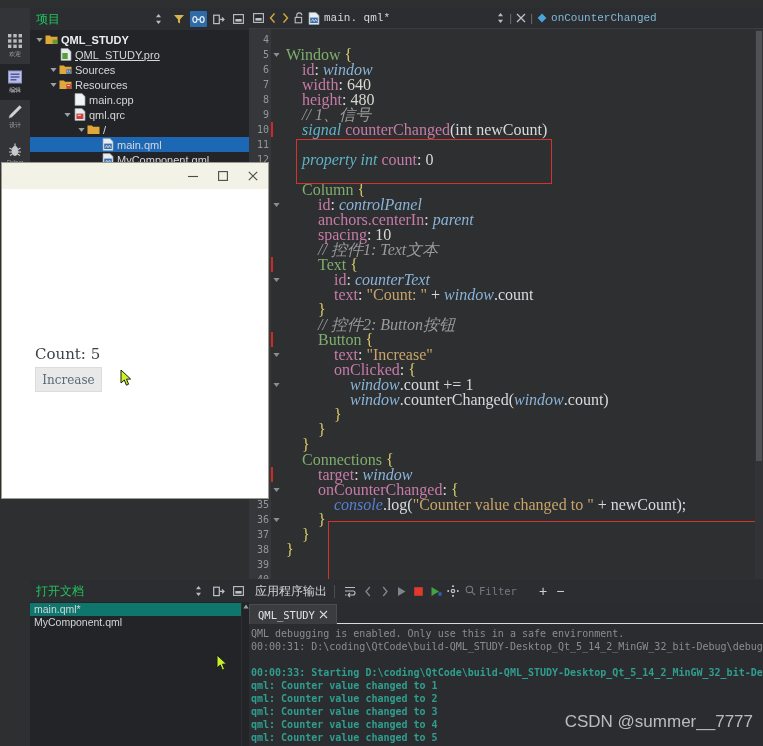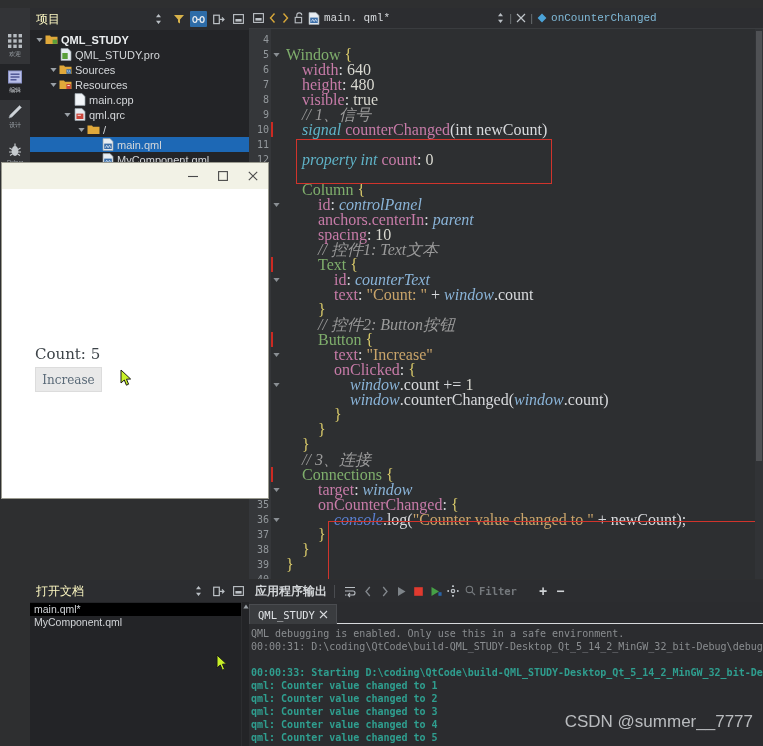--- a/index.html
+++ b/index.html
@@ -30,21 +30,21 @@
 
   
   .project-panel {
     position: absolute; left: 30px; top: 8px; width: 219px; height: 163px;
     background: #232427; display: flex; flex-direction: column;
   }
   .panel-header {
     height: 22px; background: #2c2d30; display: flex; align-items: center;
     padding: 0 2px 0 6px; gap: 3px; flex: none;
   }
-  .panel-title { font-size: 12px; color: #fef9c3; flex: 1; white-space: nowrap; }
+  .panel-title { font-size: 12px; color: #22c55e; flex: 1; white-space: nowrap; }
   .hdr-btn { width: 17px; height: 16px; display:flex; align-items:center; justify-content:center; border-radius:1px; }
   .hdr-btn.on { background: #2d6ca8; }
   .hdr-btn svg { display:block; }
   .panel-body { flex: 1; overflow: hidden; padding-top: 2px; position: relative; }
 
   .tree-row {
     display: flex; align-items: center; height: 15px; padding-left: 4px;
     font-size: 11px; color: #d4d7da; white-space: nowrap;
   }
   .tree-row.selected { background: #1d68b5; }
@@ -123,35 +123,35 @@
     font-family: "DejaVu Serif", serif; font-size: 12px; color: #5a6a78;
   }
 
   
   .docs-panel {
     position: absolute; left: 30px; top: 580px; width: 219px; height: 166px;
     background: #232427; display: flex; flex-direction: column;
   }
   .docs-list { flex: 1; padding-top: 1px; position: relative; overflow: hidden; }
   .doc-row { height: 13px; line-height: 13px; font-size: 10.5px; color: #d2d5d8; padding-left: 4px; }
-  .doc-row.selected { background: #000000; }
+  .doc-row.selected { background: #0f766e; }
   .docs-scroll {
     position: absolute; right: 0; top: 0; width: 8px; height: 100%;
     background: #232427; border-left: 1px solid #2c2d30;
   }
   .docs-scroll-up { width:8px; height:8px; display:flex; align-items:center; justify-content:center; }
 
   
   .output-panel {
     position: absolute; left: 249px; top: 580px; right: 0; height: 166px;
     background: #2b2c2f; display: flex; flex-direction: column;
   }
   .output-header {
     height: 22px; background: #2c2d30; display:flex; align-items:center;
-    padding-left: 6px; flex: none; gap: 0; font-weight: bold;
+    padding-left: 6px; flex: none; gap: 0;
   }
   .output-title { font-size: 12px; color: #d2d5d8; white-space: nowrap; }
   .ohdr-sep { width:1px; height:13px; background:#4a4c50; margin: 0 7px; }
   .o-btn { width: 17px; height: 17px; display:flex; align-items:center; justify-content:center; }
   .o-btn svg { display:block; }
   .filter-box { display:flex; align-items:center; gap:3px; margin-left: 4px; }
   .filter-text { font-family: "DejaVu Sans Mono", monospace; font-size: 10.5px; color: #75797d; }
   .plusminus { display:flex; align-items:center; gap: 9px; margin-left: 22px; }
   .pm { font-size: 14px; color: #cfd2d5; line-height: 1; }
   .output-tabs { height: 22px; background: #2b2c2f; display: flex; align-items: flex-end; flex:none; }
@@ -287,21 +287,21 @@
             </svg>
           </span>
           <span class="tree-icon">
             <svg width="13" height="13" viewBox="0 0 13 13">
               <path d="M0.5 2.5 H5 L6 3.8 H12.5 V11 H0.5 Z" fill="#e0a83a"></path>
               <rect x="7.6" y="6.6" width="4.4" height="4.2" fill="#5a9e3a"></rect>
             </svg>
           </span>
           <span class="tree-label">QML_STUDY</span>
         </div>
-        <div class="tree-row" style="padding-left: 18px;">
+        <div class="tree-row" style="padding-left: 18px; text-decoration: underline;">
           <span class="arrow"></span>
           <span class="tree-icon">
             <svg width="12" height="13" viewBox="0 0 12 13">
               <path d="M1 0.6 H8 L11 3.6 V12.4 H1 Z" fill="#e8edf2" stroke="#9aa3ab" stroke-width="0.7"></path>
               <rect x="2.3" y="5" width="5.4" height="6" fill="#5a9e3a"></rect>
             </svg>
           </span>
           <span class="tree-label">QML_STUDY.pro</span>
         </div>
         <div class="tree-row" style="padding-left: 18px;">
@@ -558,23 +558,23 @@
           <div class="fold-mark"></div>
           <div class="fold-mark"></div>
           <div class="fold-mark"></div>
           <div class="fold-mark"></div>
         </div>
       <div class="code-area" id="code-area">
         <div class="red-box" style="left:14px; top:110px; width:256px; height:45px;"></div>
         <div class="red-box" style="left:46px; top:492px; width:455px; height:60px;"></div>
       <div class="cline">&nbsp;</div>
           <div class="cline"><span class="tok-type">Window</span><span class="tok-plain"> </span><span class="tok-brace">{</span></div>
+          <div class="cline">&nbsp;&nbsp;&nbsp;&nbsp;<span class="tok-prop">id</span><span class="tok-plain">: </span><span class="tok-id">window</span></div>
           <div class="cline">&nbsp;&nbsp;&nbsp;&nbsp;<span class="tok-prop">width</span><span class="tok-plain">: </span><span class="tok-num">640</span></div>
           <div class="cline">&nbsp;&nbsp;&nbsp;&nbsp;<span class="tok-prop">height</span><span class="tok-plain">: </span><span class="tok-num">480</span></div>
-          <div class="cline">&nbsp;&nbsp;&nbsp;&nbsp;<span class="tok-prop">visible</span><span class="tok-plain">: </span><span class="tok-num">true</span></div>
           <div class="cline">&nbsp;&nbsp;&nbsp;&nbsp;<span class="tok-cmt">// 1、信号</span></div>
           <div class="cline">&nbsp;&nbsp;&nbsp;&nbsp;<span class="tok-kw">signal</span><span class="tok-plain"> </span><span class="tok-func">counterChanged</span><span class="tok-plain">(</span><span class="tok-plain">int newCount</span><span class="tok-plain">)</span></div>
           <div class="cline">&nbsp;</div>
           <div class="cline">&nbsp;&nbsp;&nbsp;&nbsp;<span class="tok-kw">property</span><span class="tok-plain"> </span><span class="tok-kw">int</span><span class="tok-plain"> </span><span class="tok-prop">count</span><span class="tok-plain">: </span><span class="tok-num">0</span></div>
           <div class="cline">&nbsp;</div>
           <div class="cline">&nbsp;&nbsp;&nbsp;&nbsp;<span class="tok-type">Column</span><span class="tok-plain"> </span><span class="tok-brace">{</span></div>
           <div class="cline">&nbsp;&nbsp;&nbsp;&nbsp;&nbsp;&nbsp;&nbsp;&nbsp;<span class="tok-prop">id</span><span class="tok-plain">: </span><span class="tok-id">controlPanel</span></div>
           <div class="cline">&nbsp;&nbsp;&nbsp;&nbsp;&nbsp;&nbsp;&nbsp;&nbsp;<span class="tok-prop">anchors.centerIn</span><span class="tok-plain">: </span><span class="tok-id">parent</span></div>
           <div class="cline">&nbsp;&nbsp;&nbsp;&nbsp;&nbsp;&nbsp;&nbsp;&nbsp;<span class="tok-prop">spacing</span><span class="tok-plain">: </span><span class="tok-num">10</span></div>
           <div class="cline">&nbsp;&nbsp;&nbsp;&nbsp;&nbsp;&nbsp;&nbsp;&nbsp;<span class="tok-cmt">// 控件1: Text文本</span></div>
@@ -584,21 +584,20 @@
           <div class="cline">&nbsp;&nbsp;&nbsp;&nbsp;&nbsp;&nbsp;&nbsp;&nbsp;<span class="tok-brace">}</span></div>
           <div class="cline">&nbsp;&nbsp;&nbsp;&nbsp;&nbsp;&nbsp;&nbsp;&nbsp;<span class="tok-cmt">// 控件2: Button按钮</span></div>
           <div class="cline">&nbsp;&nbsp;&nbsp;&nbsp;&nbsp;&nbsp;&nbsp;&nbsp;<span class="tok-type">Button</span><span class="tok-plain"> </span><span class="tok-brace">{</span></div>
           <div class="cline">&nbsp;&nbsp;&nbsp;&nbsp;&nbsp;&nbsp;&nbsp;&nbsp;&nbsp;&nbsp;&nbsp;&nbsp;<span class="tok-prop">text</span><span class="tok-plain">: </span><span class="tok-str">"Increase"</span></div>
           <div class="cline">&nbsp;&nbsp;&nbsp;&nbsp;&nbsp;&nbsp;&nbsp;&nbsp;&nbsp;&nbsp;&nbsp;&nbsp;<span class="tok-prop">onClicked</span><span class="tok-plain">: </span><span class="tok-brace">{</span></div>
           <div class="cline">&nbsp;&nbsp;&nbsp;&nbsp;&nbsp;&nbsp;&nbsp;&nbsp;&nbsp;&nbsp;&nbsp;&nbsp;&nbsp;&nbsp;&nbsp;&nbsp;<span class="tok-id">window</span><span class="tok-plain">.count += </span><span class="tok-num">1</span></div>
           <div class="cline">&nbsp;&nbsp;&nbsp;&nbsp;&nbsp;&nbsp;&nbsp;&nbsp;&nbsp;&nbsp;&nbsp;&nbsp;&nbsp;&nbsp;&nbsp;&nbsp;<span class="tok-id">window</span><span class="tok-plain">.counterChanged(</span><span class="tok-id">window</span><span class="tok-plain">.count)</span></div>
           <div class="cline">&nbsp;&nbsp;&nbsp;&nbsp;&nbsp;&nbsp;&nbsp;&nbsp;&nbsp;&nbsp;&nbsp;&nbsp;<span class="tok-brace">}</span></div>
           <div class="cline">&nbsp;&nbsp;&nbsp;&nbsp;&nbsp;&nbsp;&nbsp;&nbsp;<span class="tok-brace">}</span></div>
           <div class="cline">&nbsp;&nbsp;&nbsp;&nbsp;<span class="tok-brace">}</span></div>
-          <div class="cline">&nbsp;&nbsp;&nbsp;&nbsp;<span class="tok-cmt">// 3、连接</span></div>
           <div class="cline">&nbsp;&nbsp;&nbsp;&nbsp;<span class="tok-type">Connections</span><span class="tok-plain"> </span><span class="tok-brace">{</span></div>
           <div class="cline">&nbsp;&nbsp;&nbsp;&nbsp;&nbsp;&nbsp;&nbsp;&nbsp;<span class="tok-prop">target</span><span class="tok-plain">: </span><span class="tok-id">window</span></div>
           <div class="cline">&nbsp;&nbsp;&nbsp;&nbsp;&nbsp;&nbsp;&nbsp;&nbsp;<span class="tok-func">onCounterChanged</span><span class="tok-plain">: </span><span class="tok-brace">{</span></div>
           <div class="cline">&nbsp;&nbsp;&nbsp;&nbsp;&nbsp;&nbsp;&nbsp;&nbsp;&nbsp;&nbsp;&nbsp;&nbsp;<span class="tok-blue">console</span><span class="tok-plain">.log(</span><span class="tok-str">"Counter value changed to "</span><span class="tok-plain"> + newCount);</span></div>
           <div class="cline">&nbsp;&nbsp;&nbsp;&nbsp;&nbsp;&nbsp;&nbsp;&nbsp;<span class="tok-brace">}</span></div>
           <div class="cline">&nbsp;&nbsp;&nbsp;&nbsp;<span class="tok-brace">}</span></div>
           <div class="cline"><span class="tok-brace">}</span></div>
         </div>
       <div class="scrollbar-thin">
         <div class="scroll-thumb" style="top:2px; height:430px;"></div>

